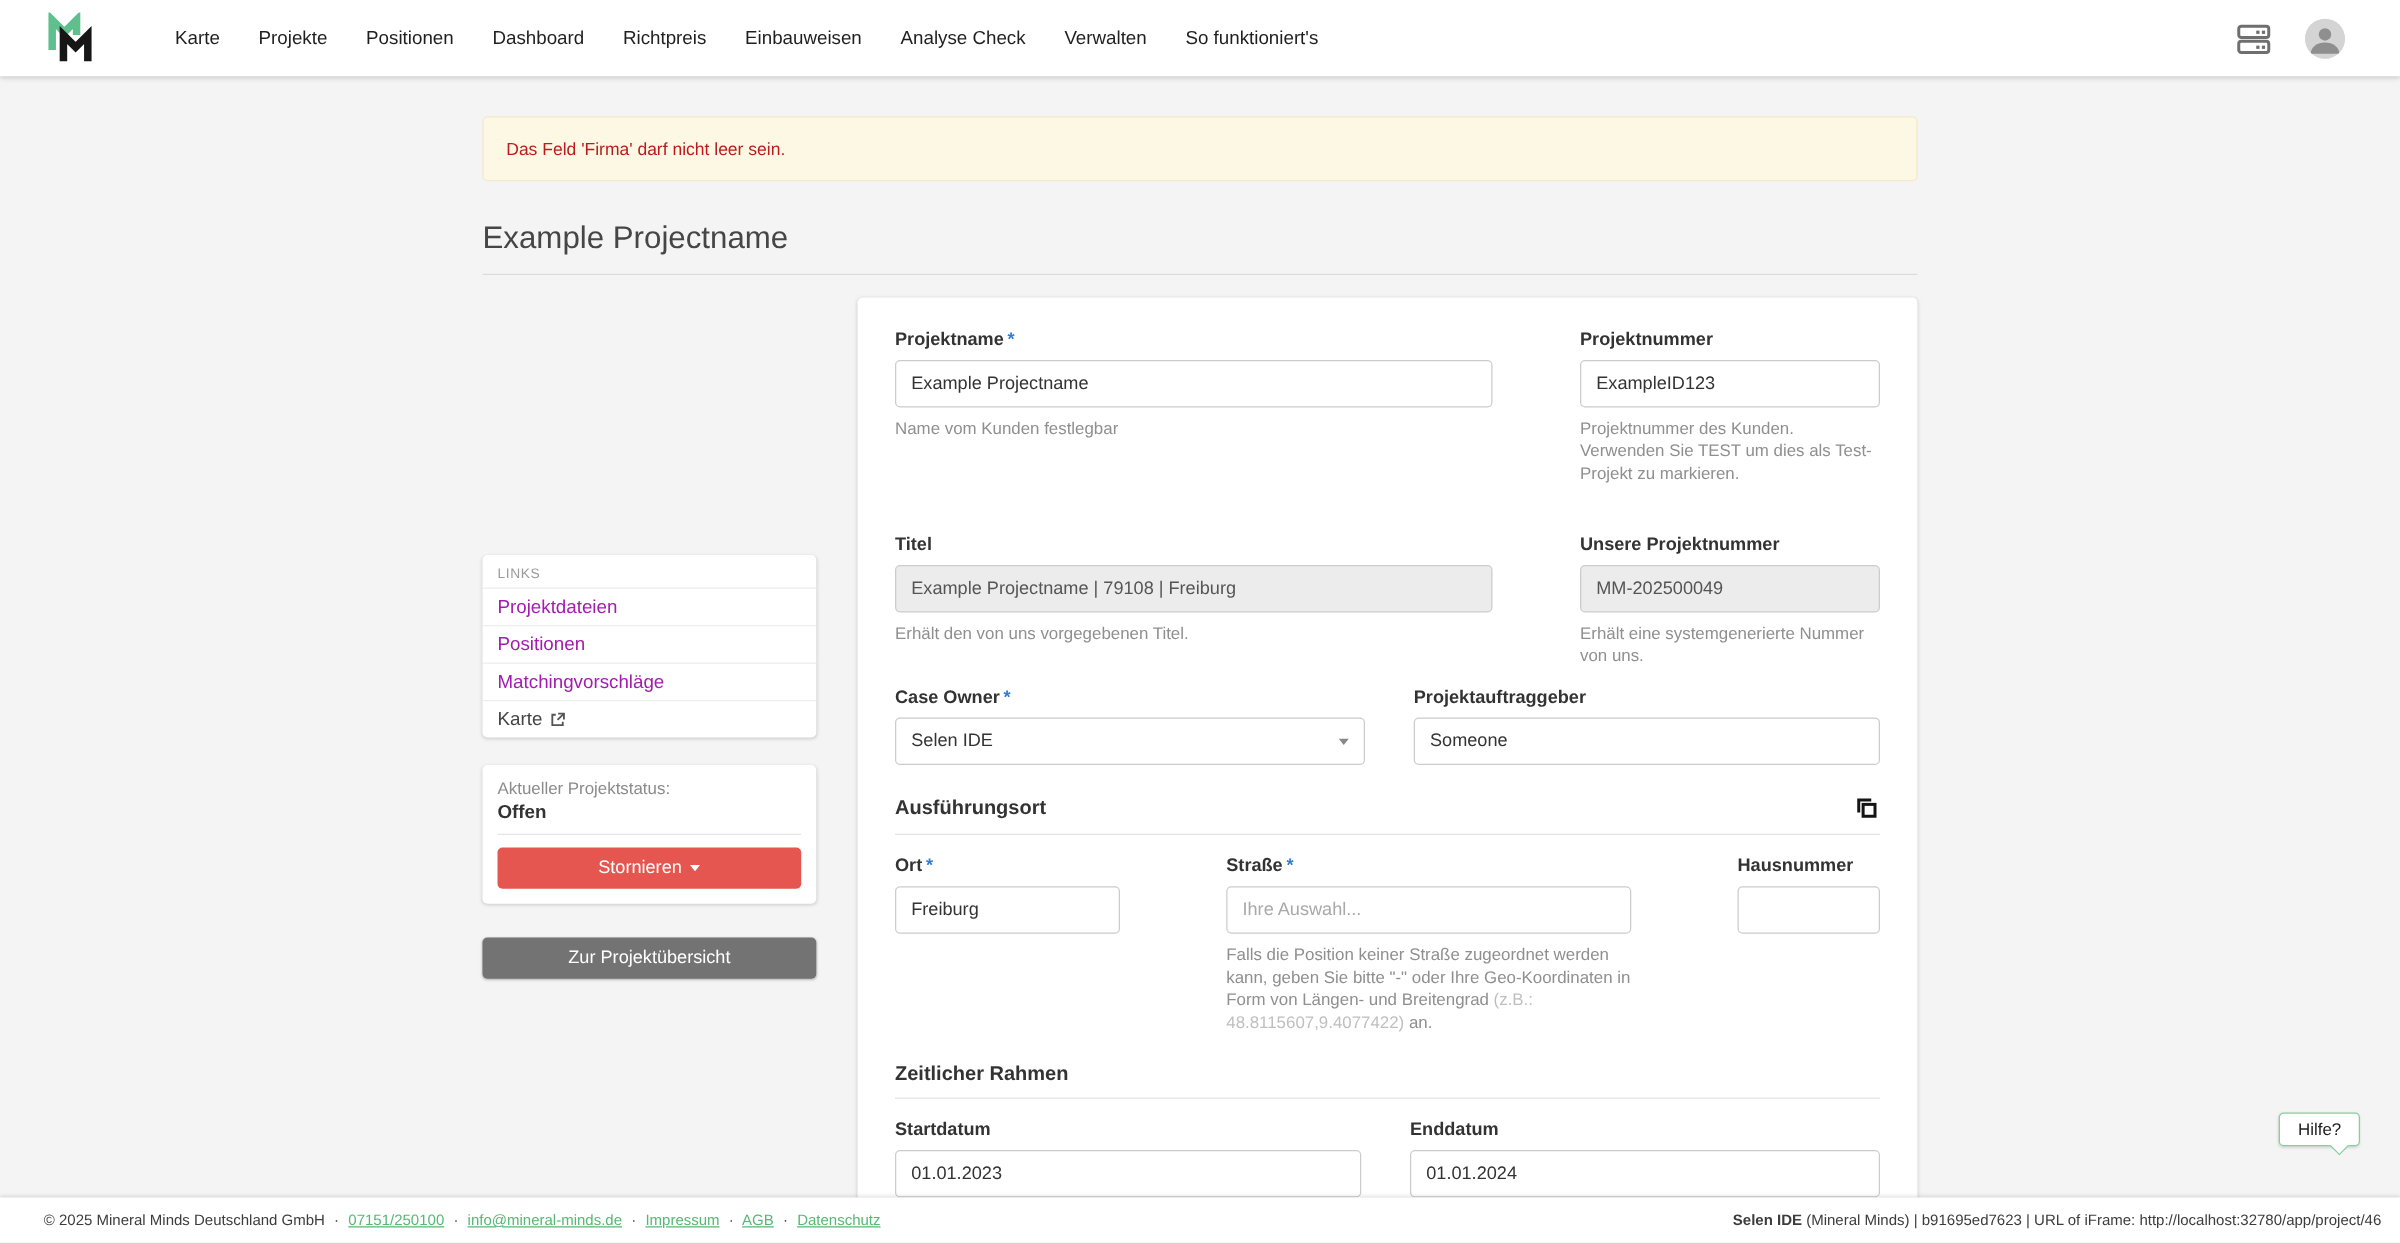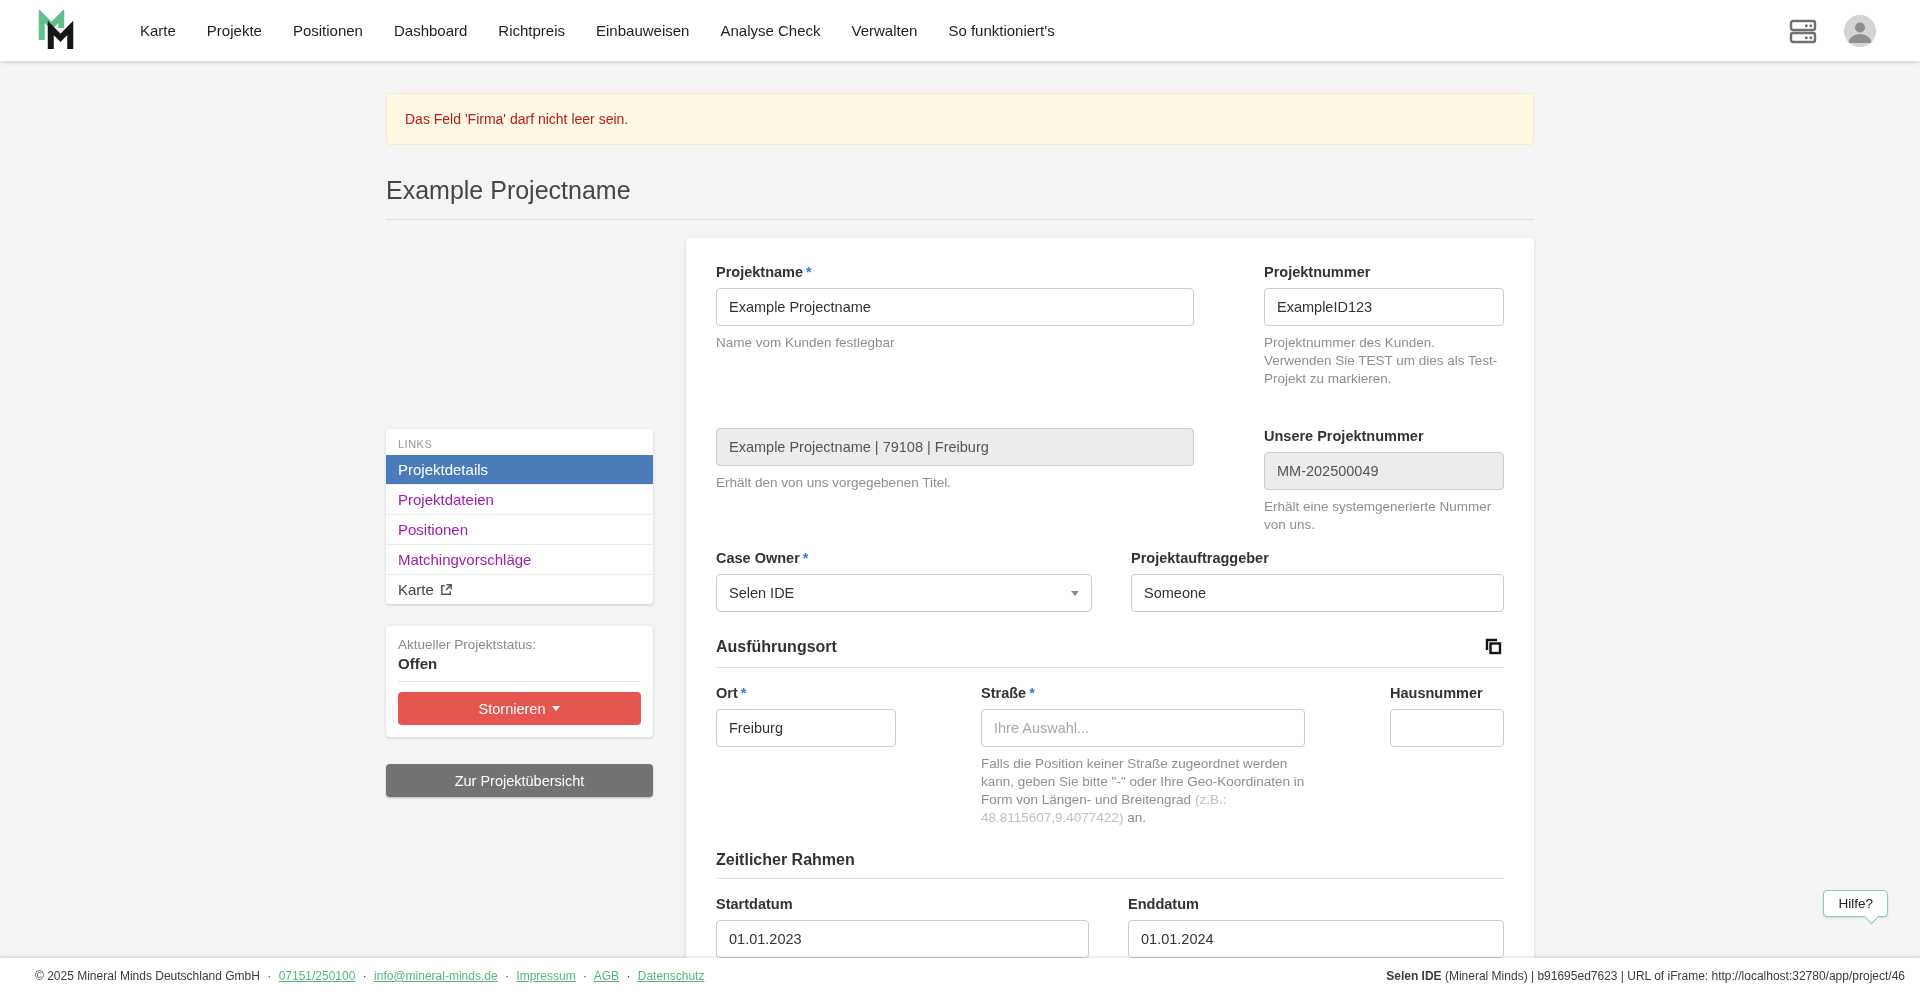--- a/index.html
+++ b/index.html
@@ -151,23 +151,20 @@
     </div>
 
     <h1 class="page-title">Example Projectname</h1>
     <hr class="title-hr">
 
     <div class="columns">
 
       <aside class="left-col">
         <div class="card links-card">
           <div class="links-header">LINKS</div>
-          <div class="link-item active" style="border-top:none">
-            <span>Projektdetails</span>
-          </div>
           <div class="link-item">
             <span>Projektdateien</span>
           </div>
           <div class="link-item">
             <span>Positionen</span>
           </div>
           <div class="link-item">
             <span>Matchingvorschläge</span>
           </div>
           <div class="link-item" style="color:#444">
@@ -205,20 +202,21 @@
           </div>
           <div class="field w-side">
             <label>Projektnummer</label>
             <input type="text" value="ExampleID123" style="">
             <div class="help">Projektnummer des Kunden. Verwenden Sie TEST um dies als Test-Projekt zu markieren.</div>
           </div>
         </div>
 
         <div class="frow row-2">
           <div class="field w-main">
+            <label>Titel</label>
             <input type="text" disabled="" value="Example Projectname | 79108 | Freiburg" style="">
             <div class="help">Erhält den von uns vorgegebenen Titel.</div>
           </div>
           <div class="field w-side">
             <label>Unsere Projektnummer</label>
             <input type="text" disabled="" value="MM-202500049" style="">
             <div class="help">Erhält eine systemgenerierte Nummer von uns.</div>
           </div>
         </div>
 

